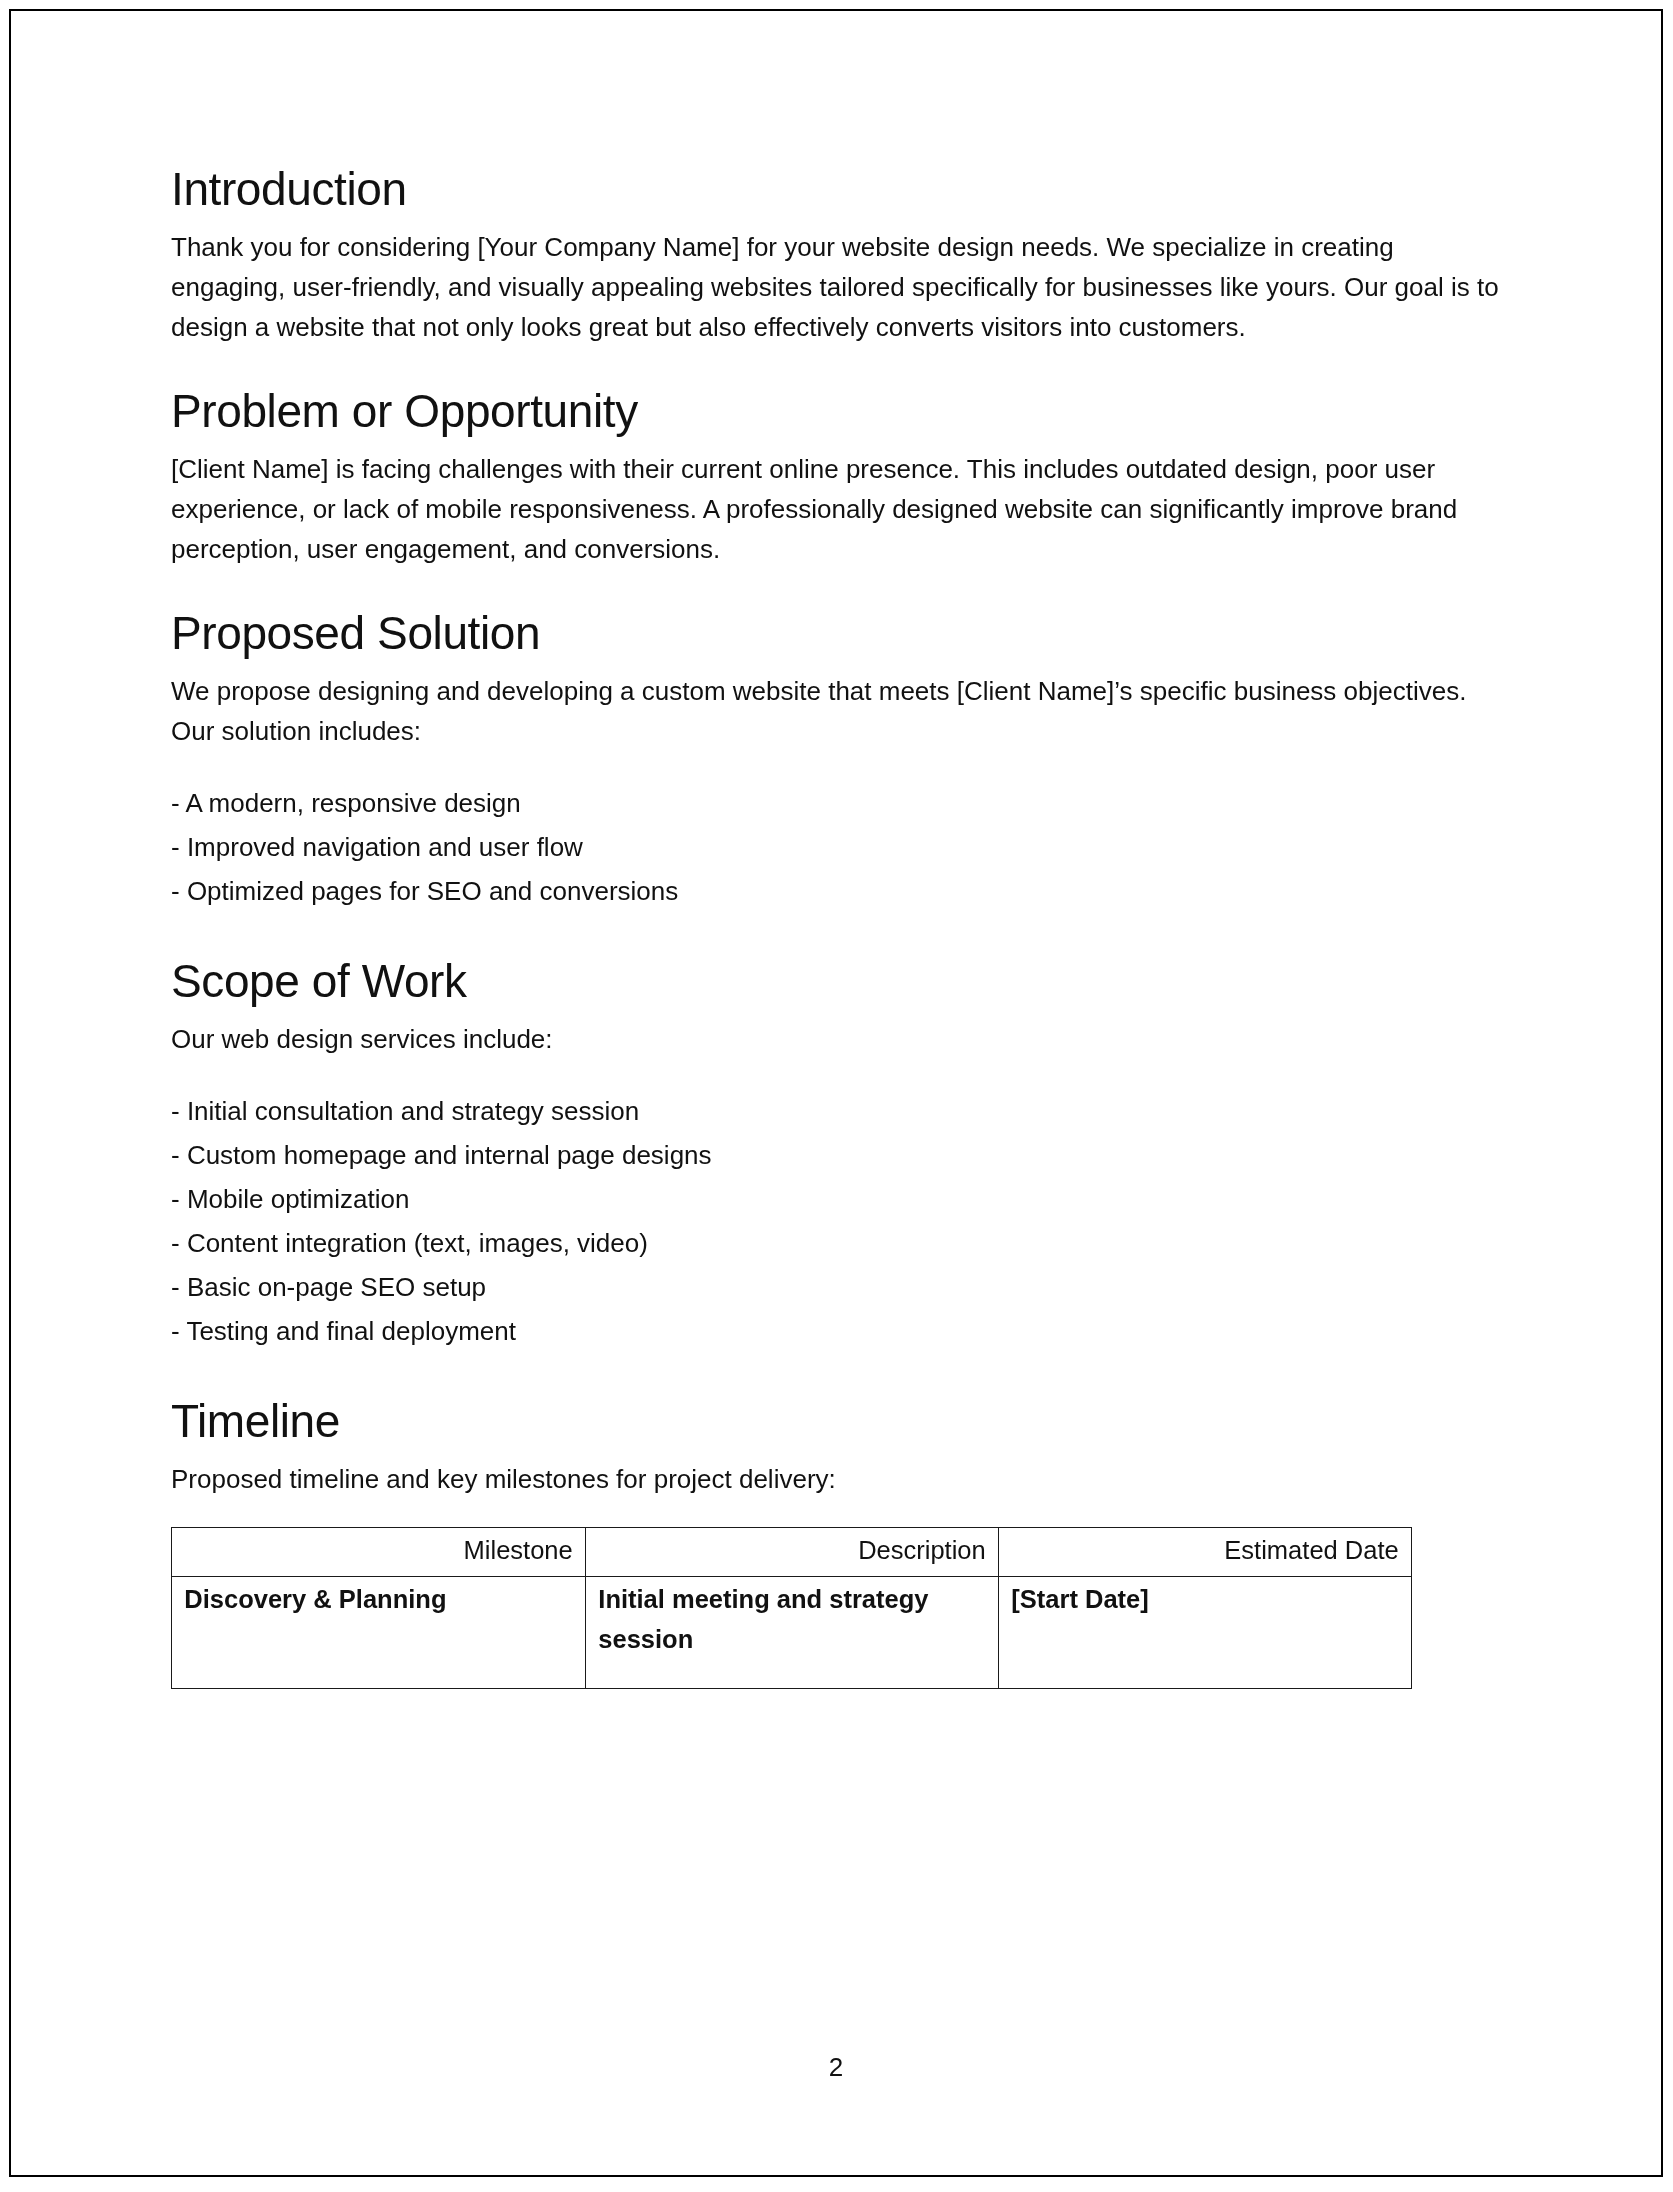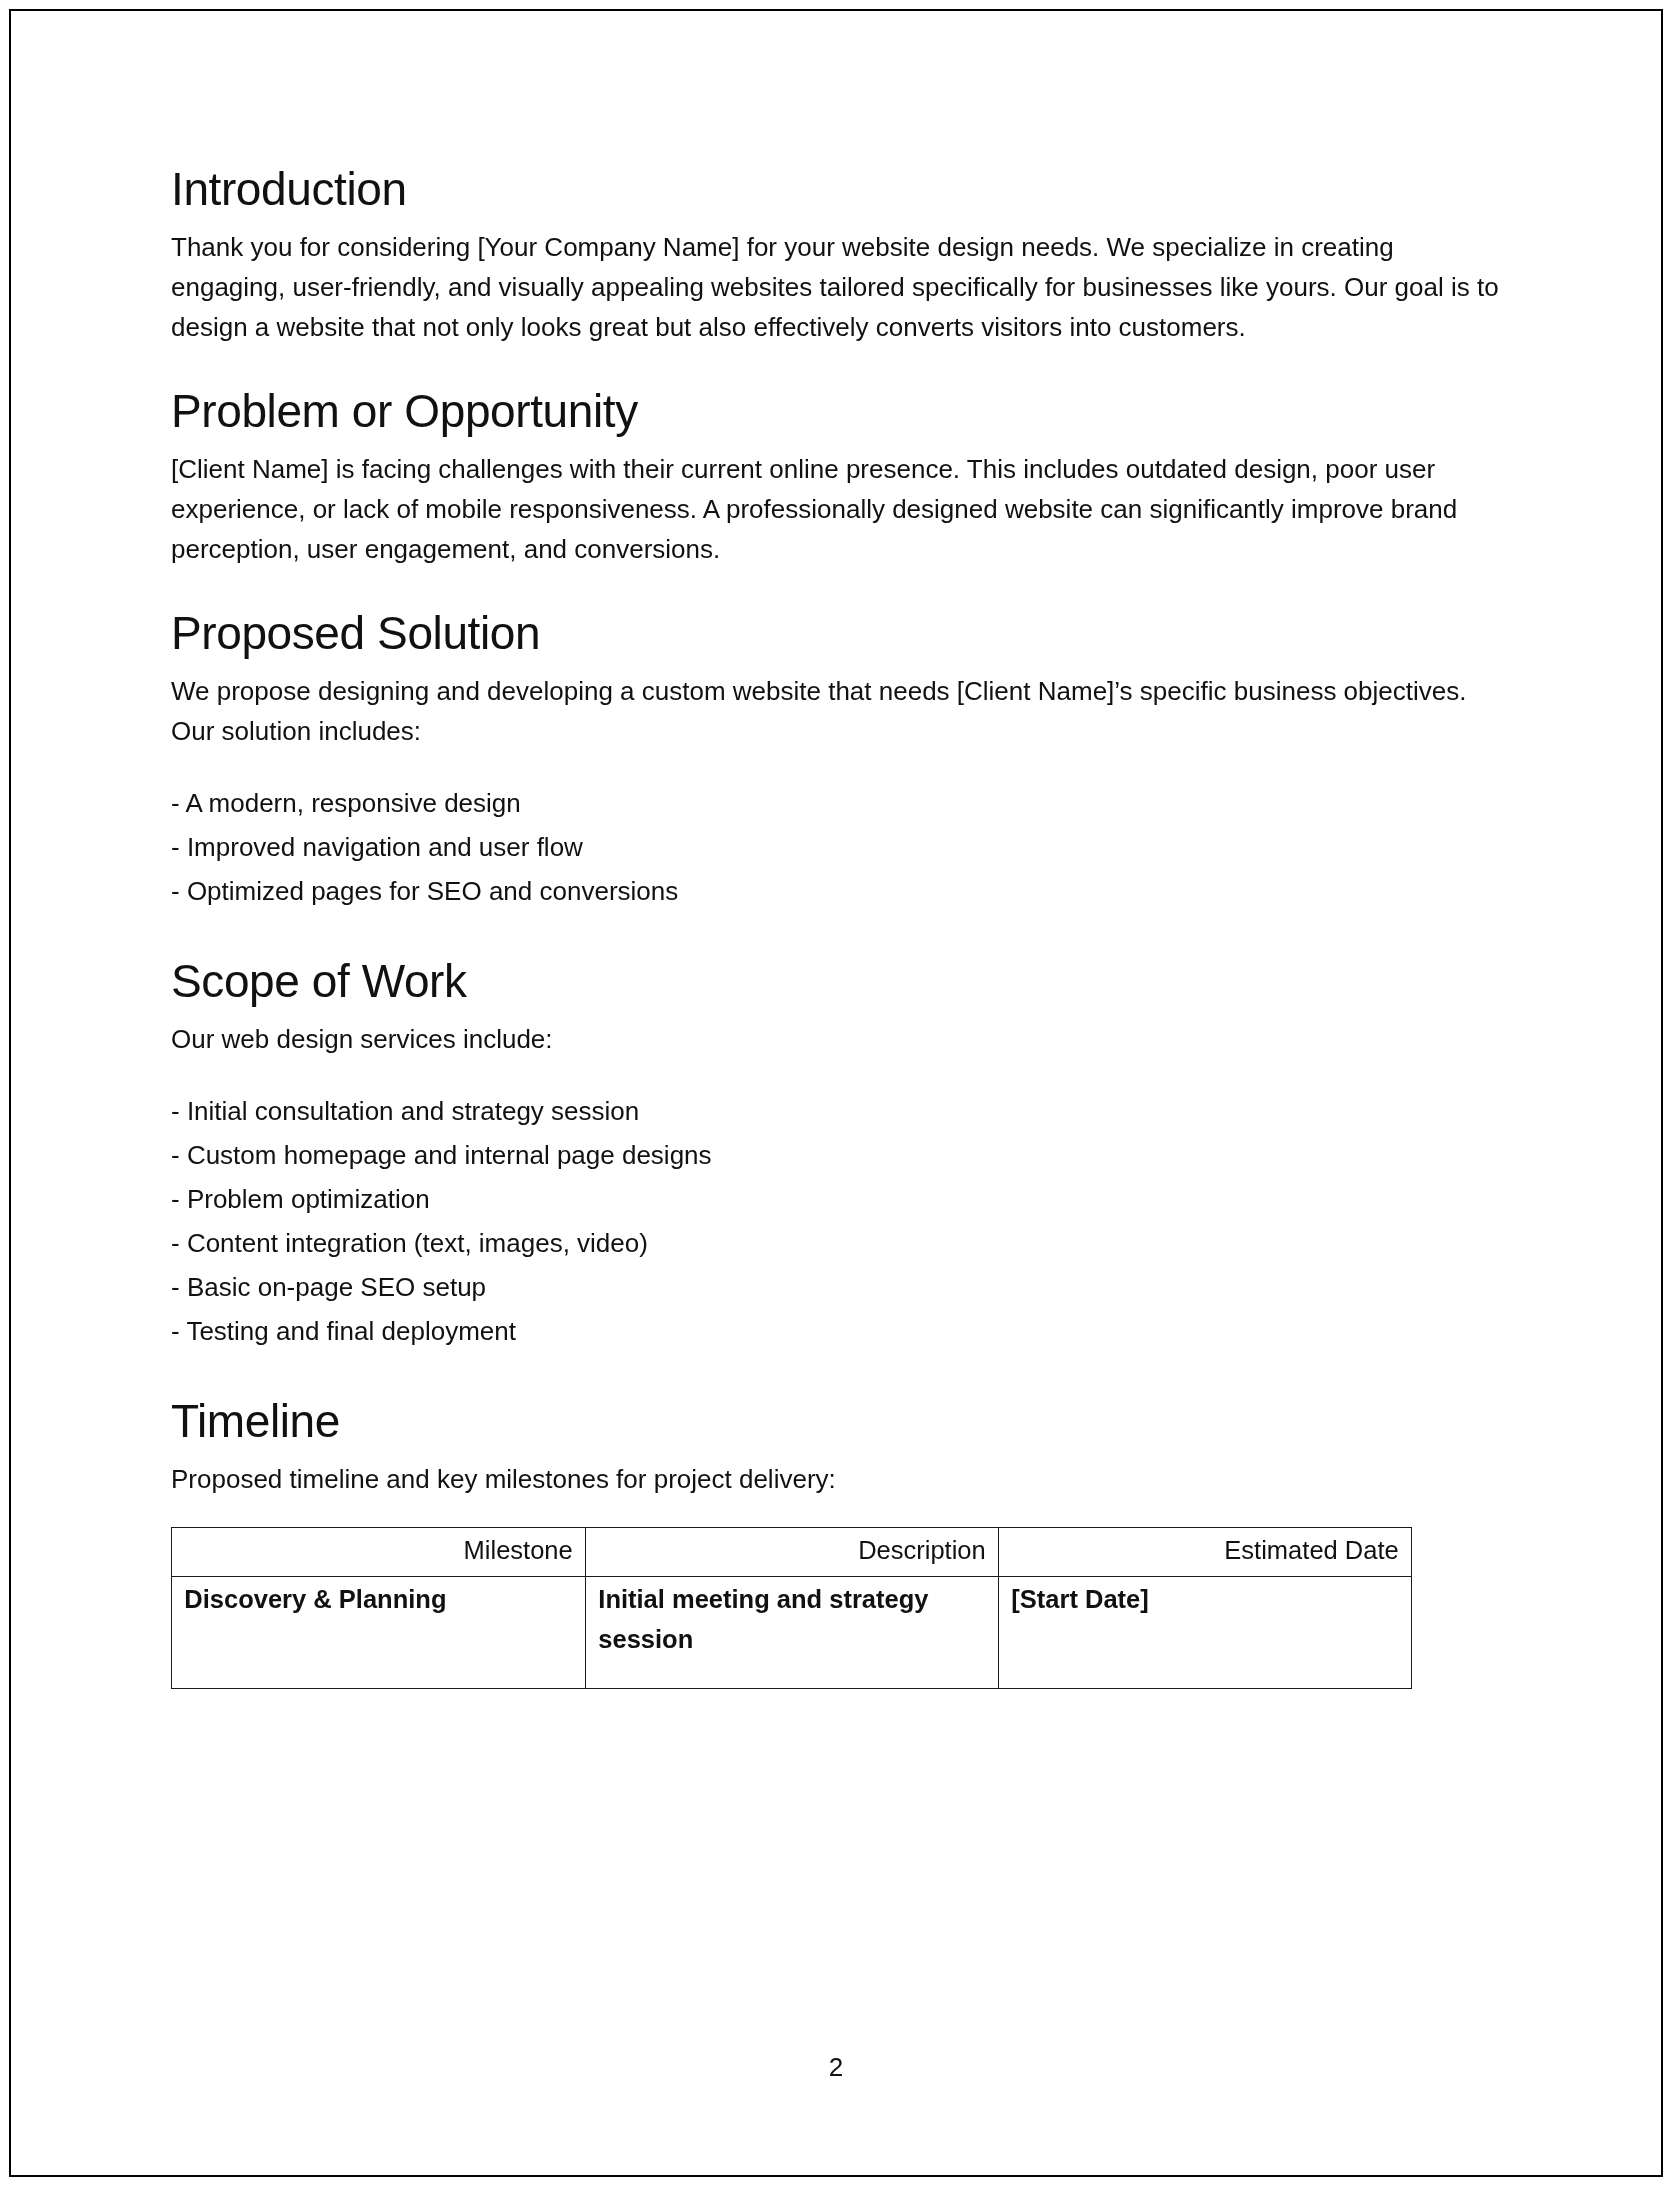--- a/index.html
+++ b/index.html
@@ -135,40 +135,40 @@
       <h1 class="section-heading">Problem or Opportunity</h1>
       <div class="gap-after-heading"></div>
       <p class="body-text">[Client Name] is facing challenges with their current online presence. This includes outdated design, poor user experience, or lack of mobile responsiveness. A professionally designed website can significantly improve brand perception, user engagement, and conversions.</p>
     </section>
 
     <div class="gap-para-to-heading"></div>
 
     <section>
       <h1 class="section-heading">Proposed Solution</h1>
       <div class="gap-after-heading"></div>
-      <p class="body-text">We propose designing and developing a custom website that needs [Client Name]’s specific business objectives. Our solution includes:</p>
+      <p class="body-text">We propose designing and developing a custom website that meets [Client Name]’s specific business objectives. Our solution includes:</p>
       <div class="gap-para-to-list"></div>
       <ul class="dash-list">
         <li>- A modern, responsive design</li>
         <li>- Improved navigation and user flow</li>
         <li>- Optimized pages for SEO and conversions</li>
       </ul>
     </section>
 
     <div class="gap-list-to-heading"></div>
 
     <section>
       <h1 class="section-heading">Scope of Work</h1>
       <div class="gap-after-heading"></div>
       <p class="body-text">Our web design services include:</p>
       <div class="gap-para-to-list"></div>
       <ul class="dash-list">
         <li>- Initial consultation and strategy session</li>
         <li>- Custom homepage and internal page designs</li>
-        <li>- Problem optimization</li>
+        <li>- Mobile optimization</li>
         <li>- Content integration (text, images, video)</li>
         <li>- Basic on-page SEO setup</li>
         <li>- Testing and final deployment</li>
       </ul>
     </section>
 
     <div class="gap-list-to-heading"></div>
 
     <section>
       <h1 class="section-heading">Timeline</h1>

